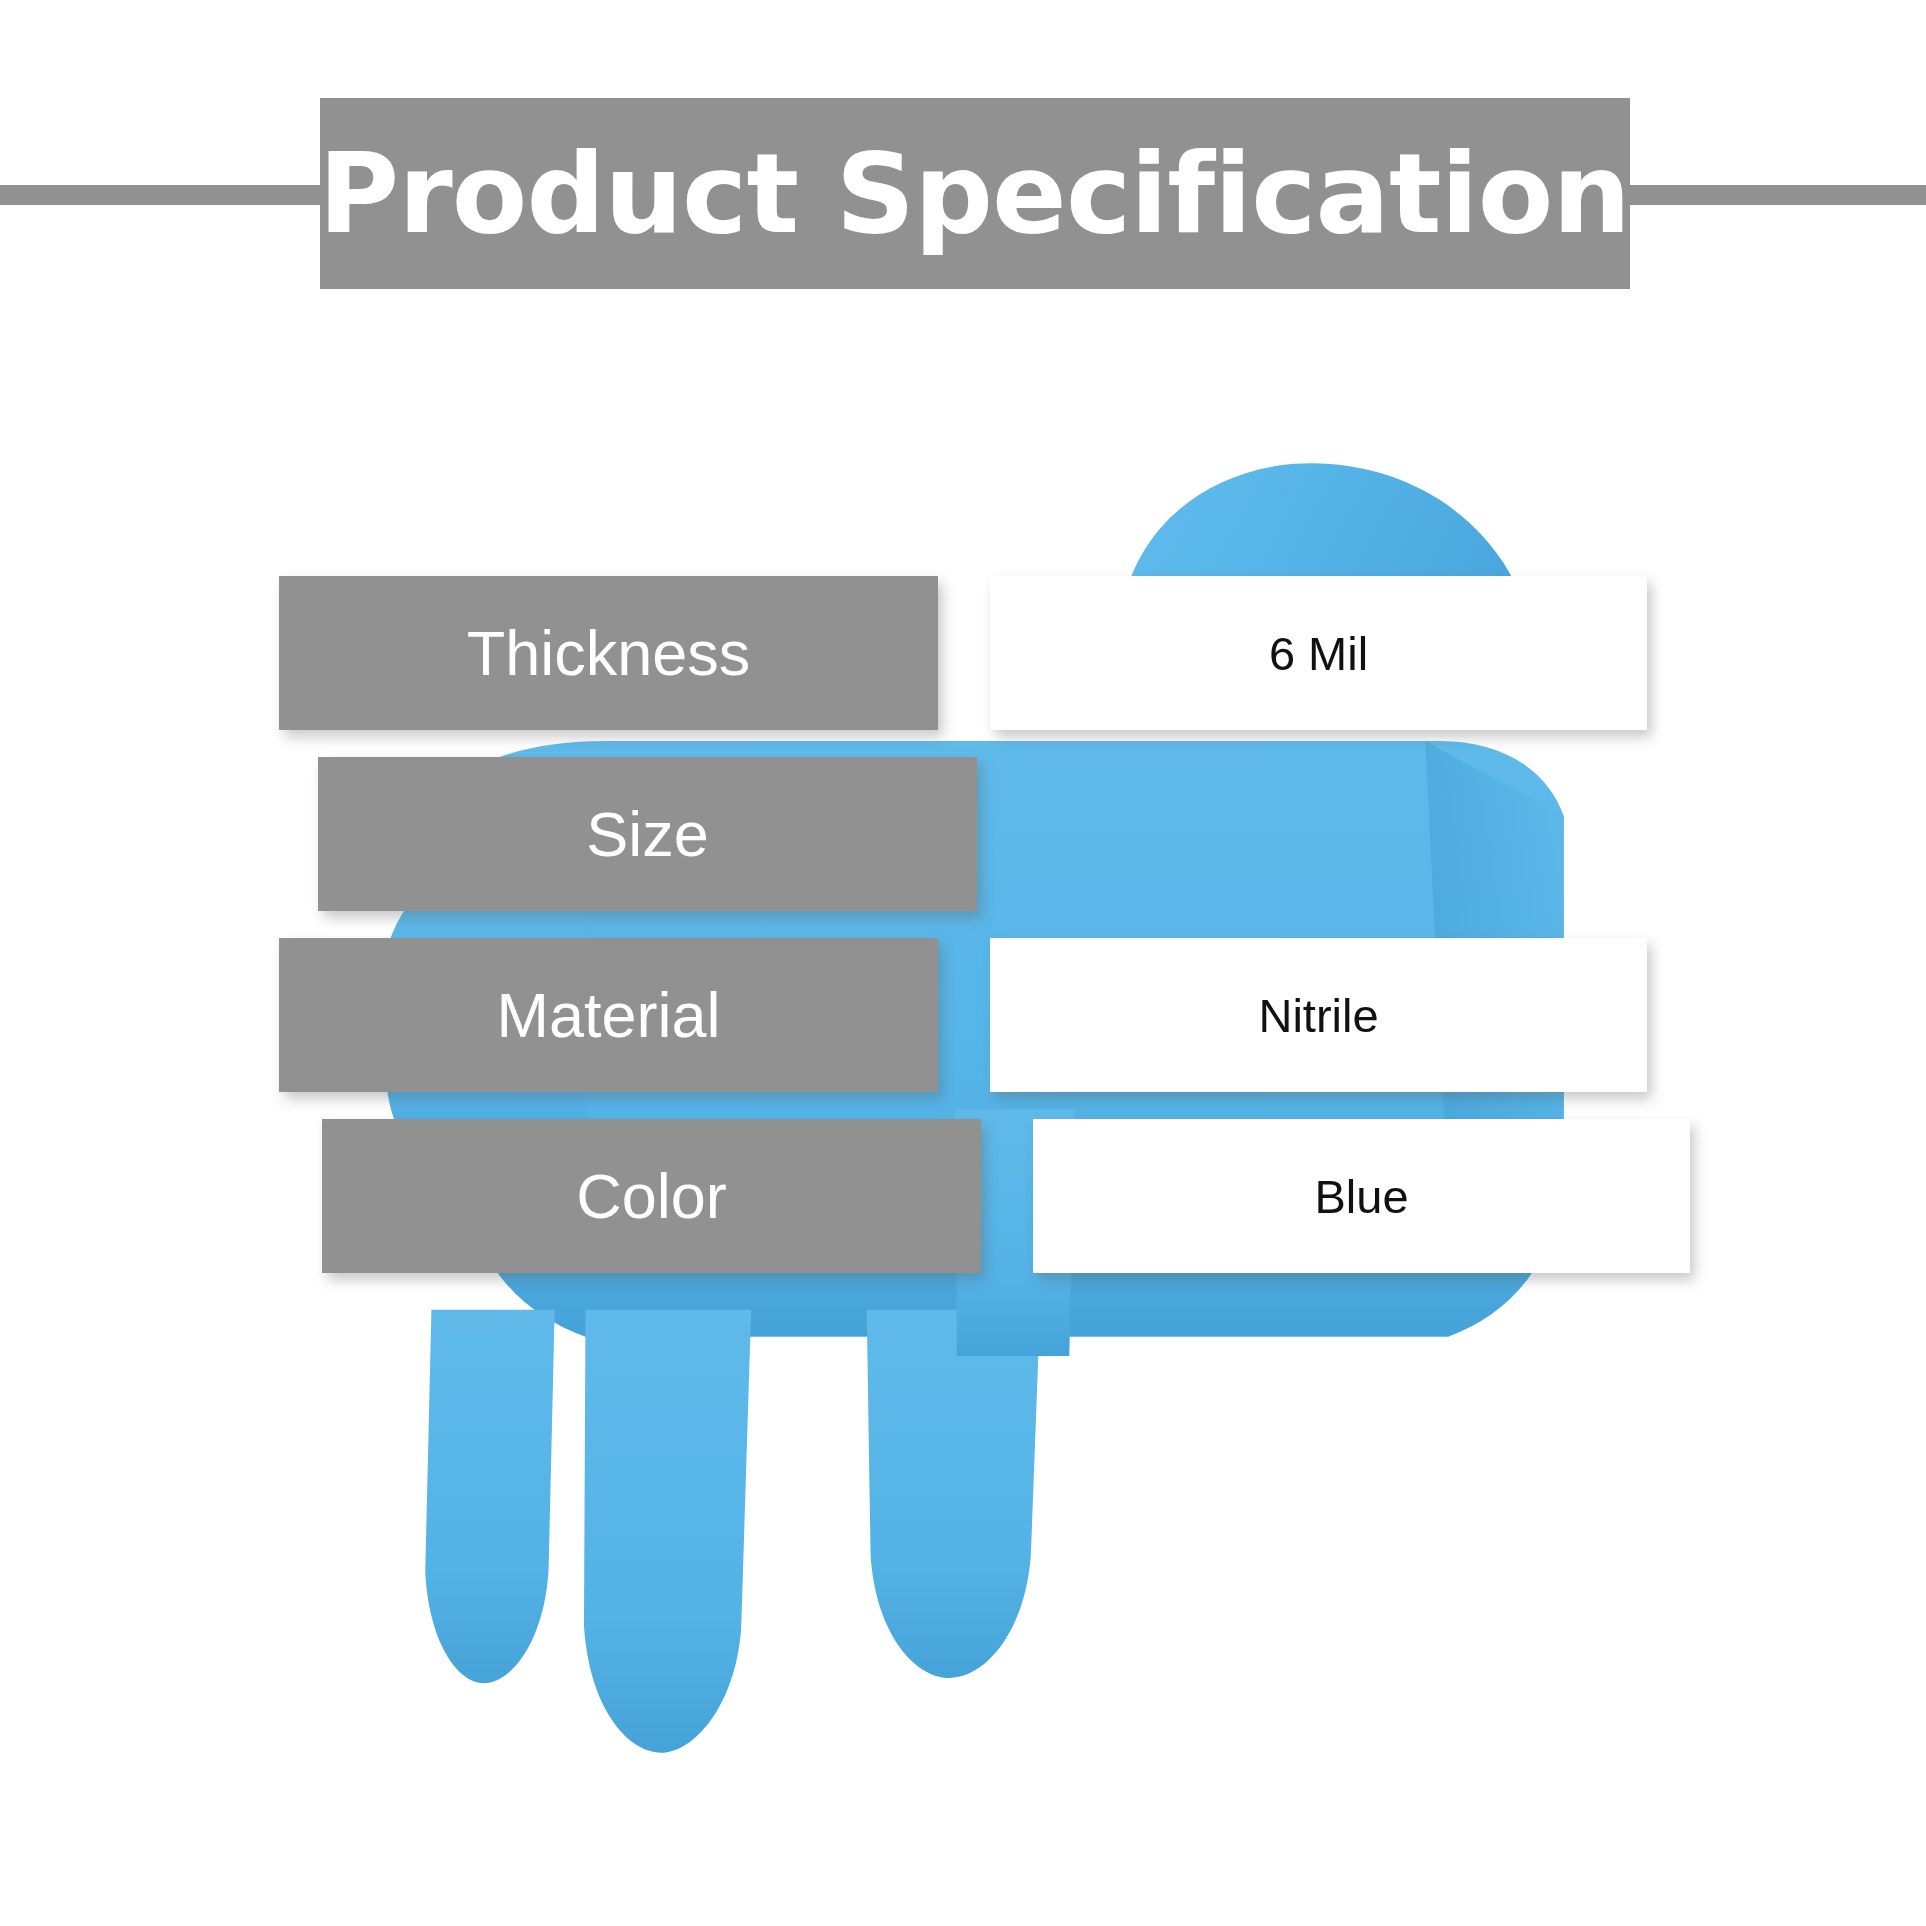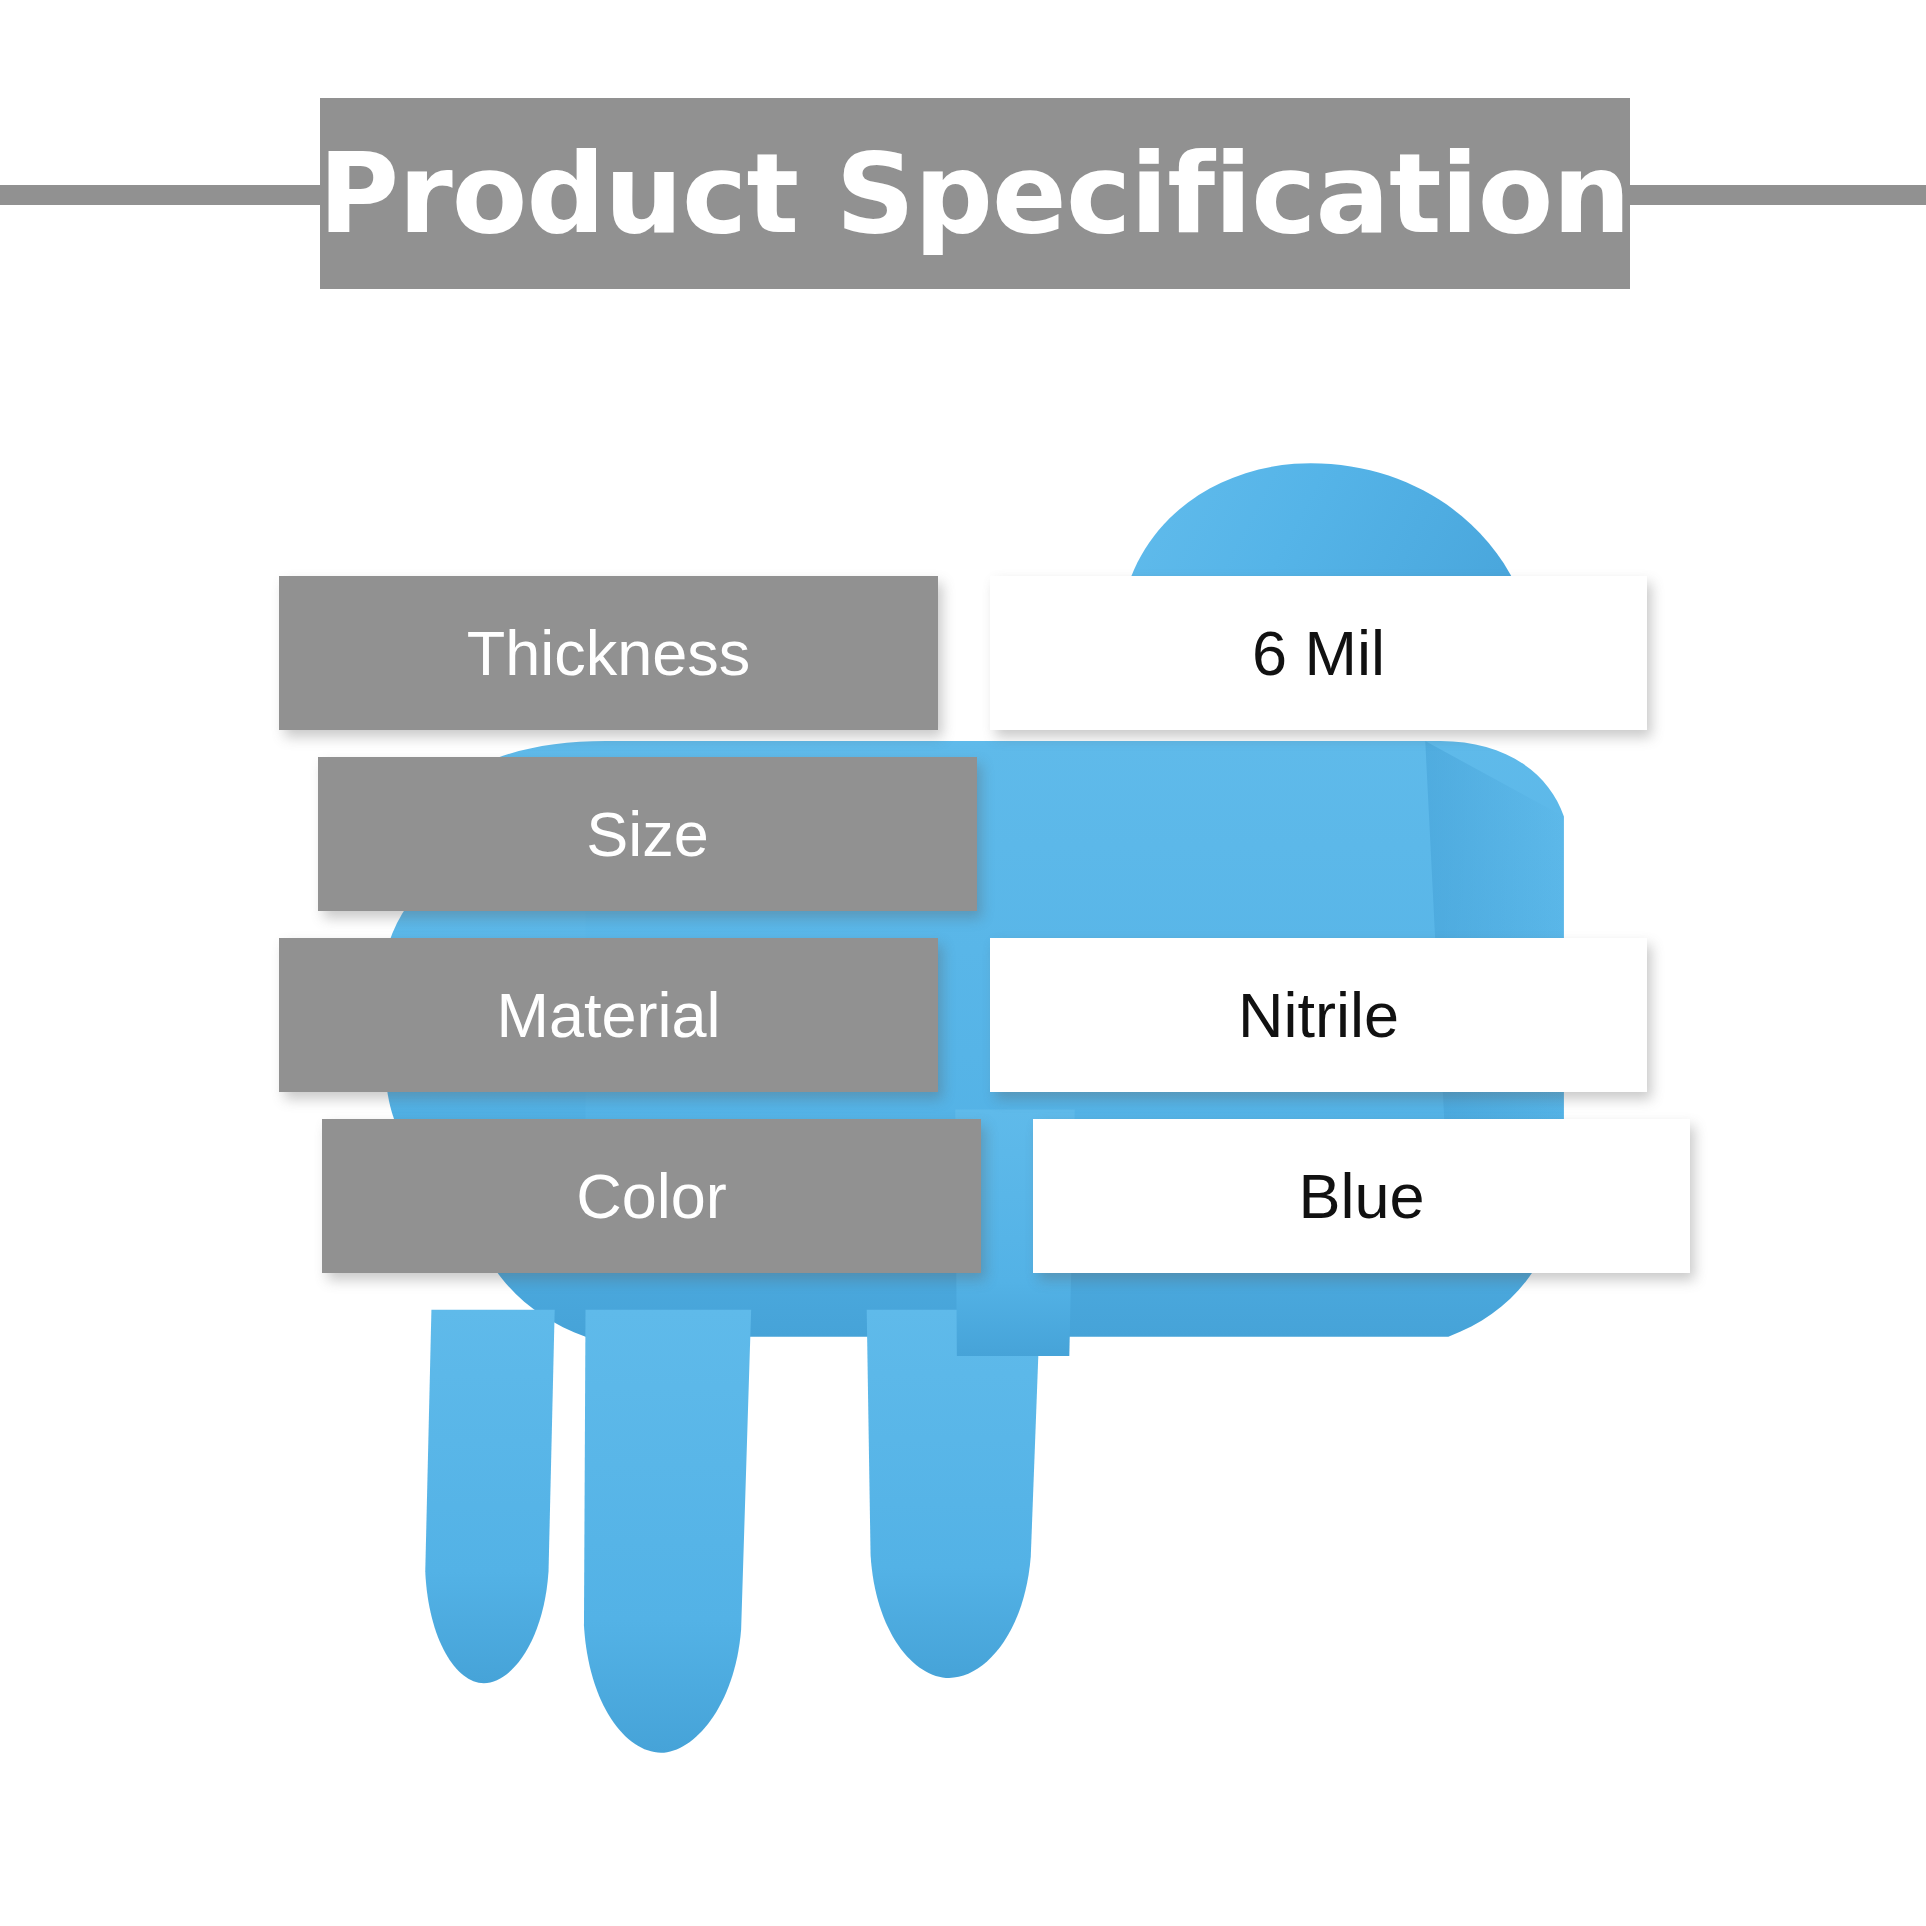--- a/index.html
+++ b/index.html
@@ -92,21 +92,21 @@
   }
   .cell-label span {
     color: #ffffff;
     font-size: 63px;
     font-weight: 300;
     line-height: 1;
     white-space: nowrap;
   }
   .cell-value span {
     color: #111111;
-    font-size: 63px;
+    font-size: 47px;
     font-weight: 400;
     line-height: 1;
     white-space: nowrap;
   }
 </style>
 </head>
 <body>
 
 <div id="stage">
 

